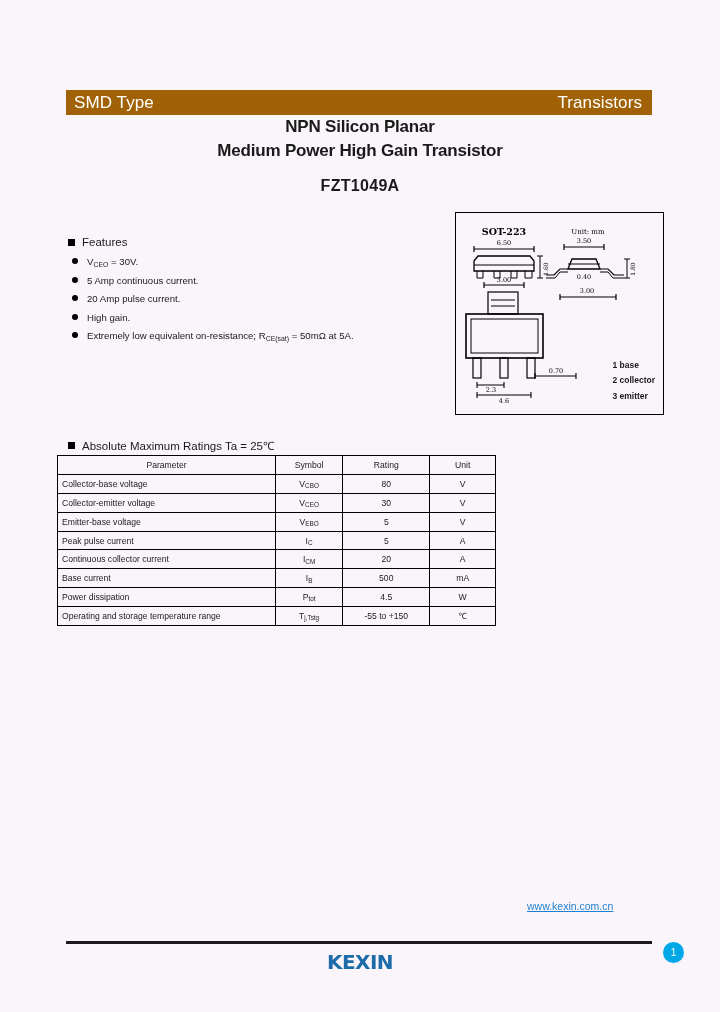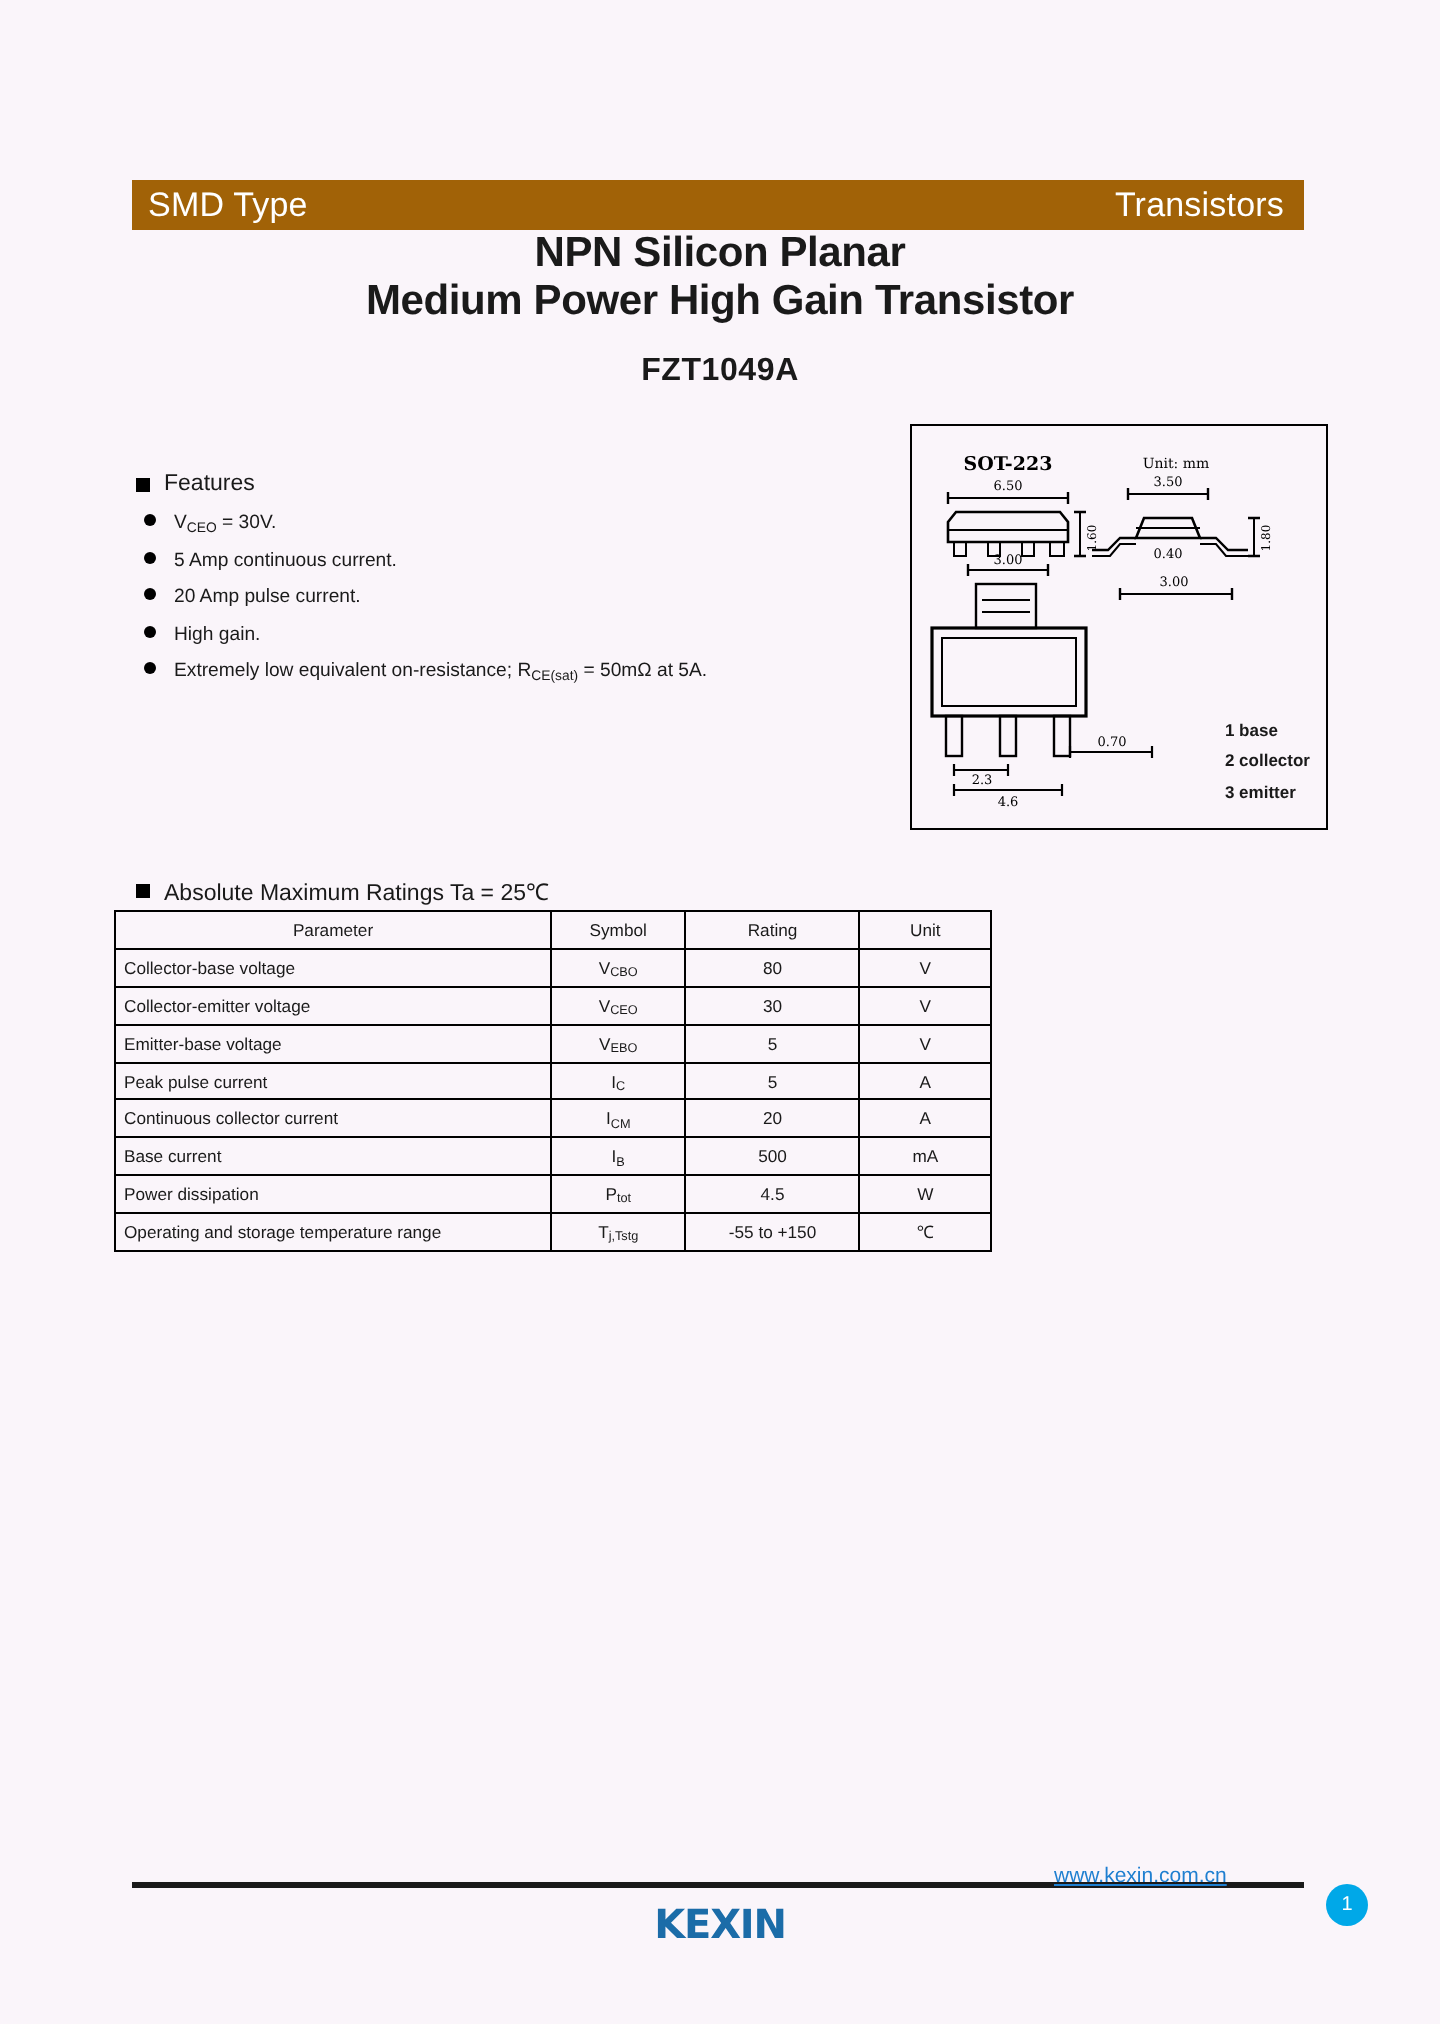--- a/index.html
+++ b/index.html
@@ -47,21 +47,21 @@
 
   
   .title-block {
     position: absolute;
     left: 0;
     top: 115px;
     width: 720px;
     text-align: center;
   }
   .title-line {
-    font-size: 21px;
+    font-size: 17px;
     font-weight: bold;
     line-height: 24px;
     letter-spacing: -0.2px;
   }
   .part-number {
     font-size: 16px;
     font-weight: bold;
     margin-top: 14px;
     letter-spacing: 0.3px;
   }
@@ -185,21 +185,21 @@
     text-align: center;
     font-size: 20px;
     font-weight: bold;
     color: #1b6ca8;
     letter-spacing: -0.6px;
     font-family: "DejaVu Sans", sans-serif;
   }
   .footer-url {
     position: absolute;
     left: 527px;
-    top: 932px;
+    top: 900px;
     font-size: 10.5px;
     color: #1f7fd0;
   }
   .page-badge {
     position: absolute;
     left: 663px;
     top: 942px;
     width: 21px;
     height: 21px;
     border-radius: 50%;

